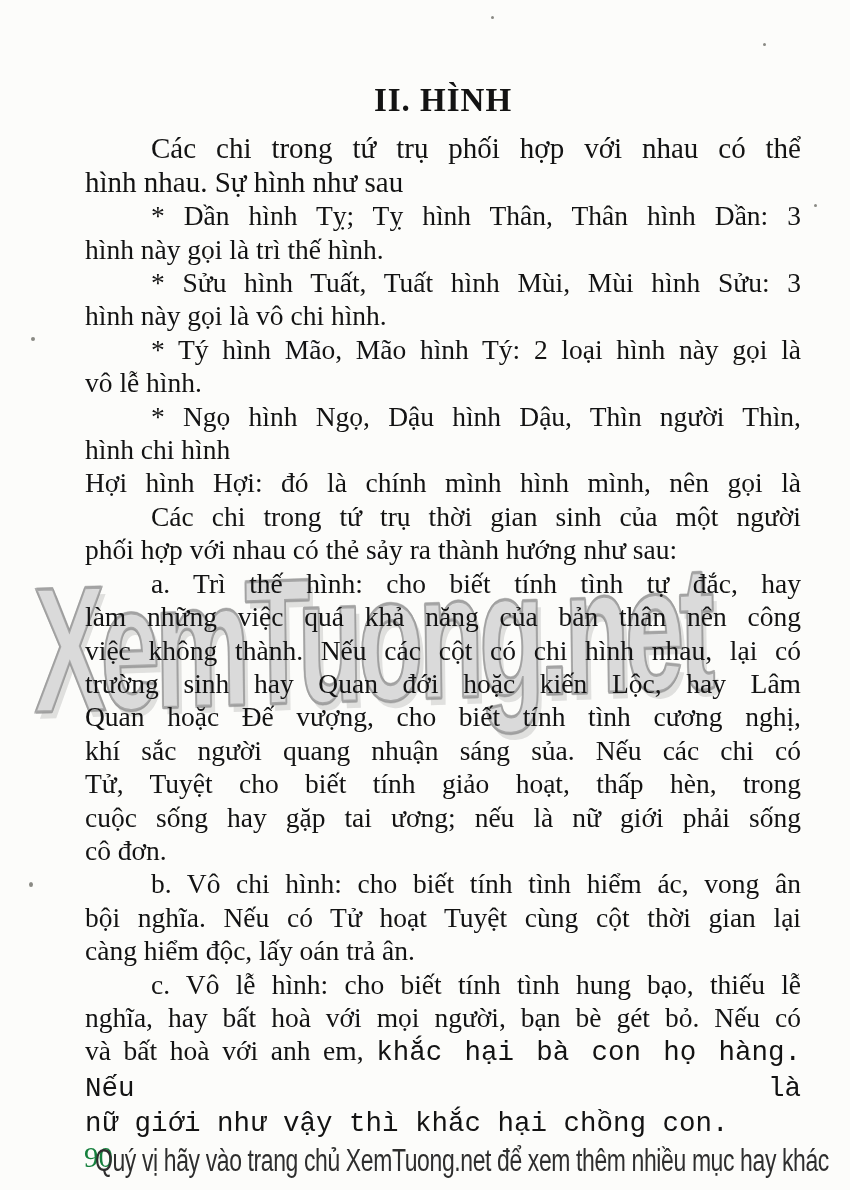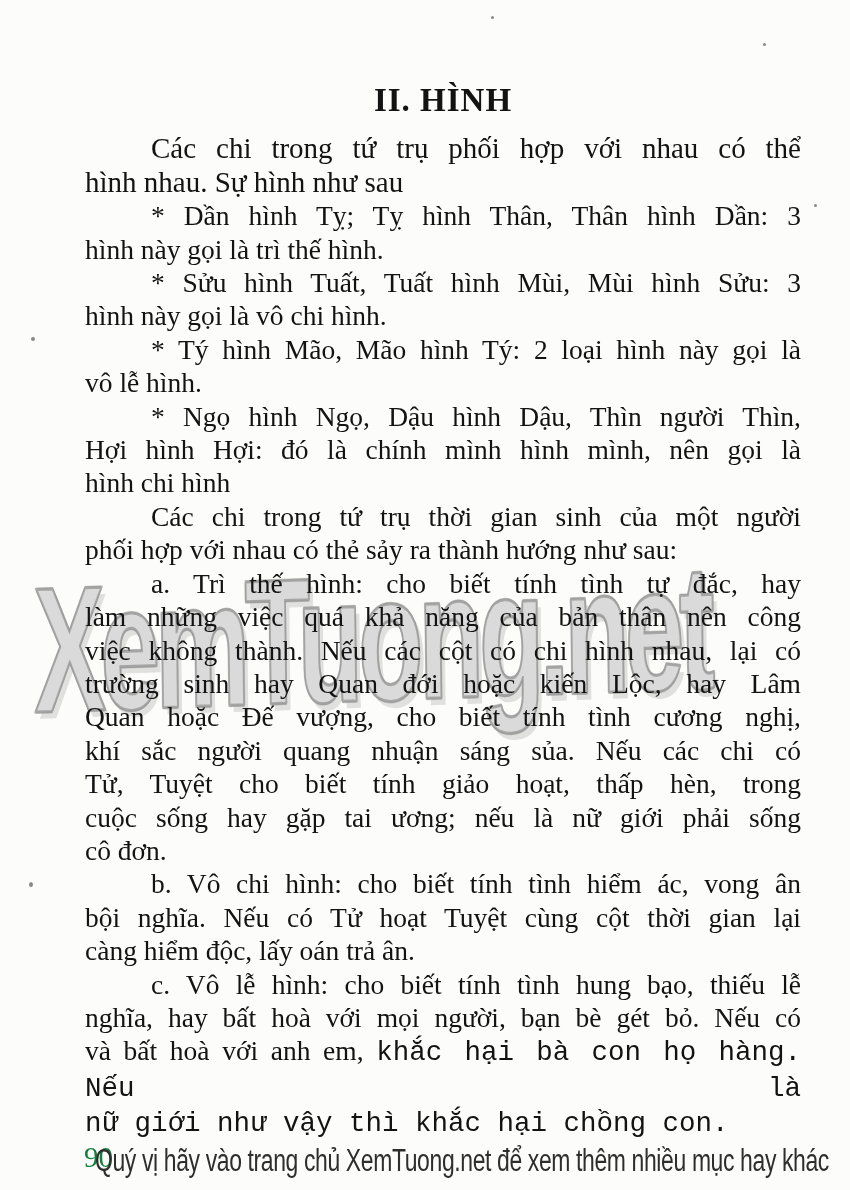--- a/index.html
+++ b/index.html
@@ -109,22 +109,22 @@
         <div class="para normal">
           <div class="line indent justify"><span>* Sửu hình Tuất, Tuất hình Mùi, Mùi hình Sửu: 3</span></div>
           <div class="line"><span>hình này gọi là vô chi hình.</span></div>
         </div>
         <div class="para normal">
           <div class="line indent justify"><span>* Tý hình Mão, Mão hình Tý: 2 loại hình này gọi là</span></div>
           <div class="line"><span>vô lễ hình.</span></div>
         </div>
         <div class="para normal">
           <div class="line indent justify"><span>* Ngọ hình Ngọ, Dậu hình Dậu, Thìn người Thìn,</span></div>
+          <div class="line"><span>hình chi hình</span></div>
           <div class="line justify"><span>Hợi hình Hợi: đó là chính mình hình mình, nên gọi là</span></div>
-          <div class="line"><span>hình chi hình</span></div>
         </div>
         <div class="para normal">
           <div class="line indent justify"><span>Các chi trong tứ trụ thời gian sinh của một người</span></div>
           <div class="line"><span>phối hợp với nhau có thẻ sảy ra thành hướng như sau:</span></div>
         </div>
         <div class="para normal">
           <div class="line indent justify"><span>a. Trì thế hình: cho biết tính tình tự đắc, hay</span></div>
           <div class="line justify"><span>làm những việc quá khả năng của bản thân nên công</span></div>
           <div class="line justify"><span>việc không thành. Nếu các cột có chi hình nhau, lại có</span></div>
           <div class="line justify"><span>trường sinh hay Quan đới hoặc kiến Lộc, hay Lâm</span></div>

